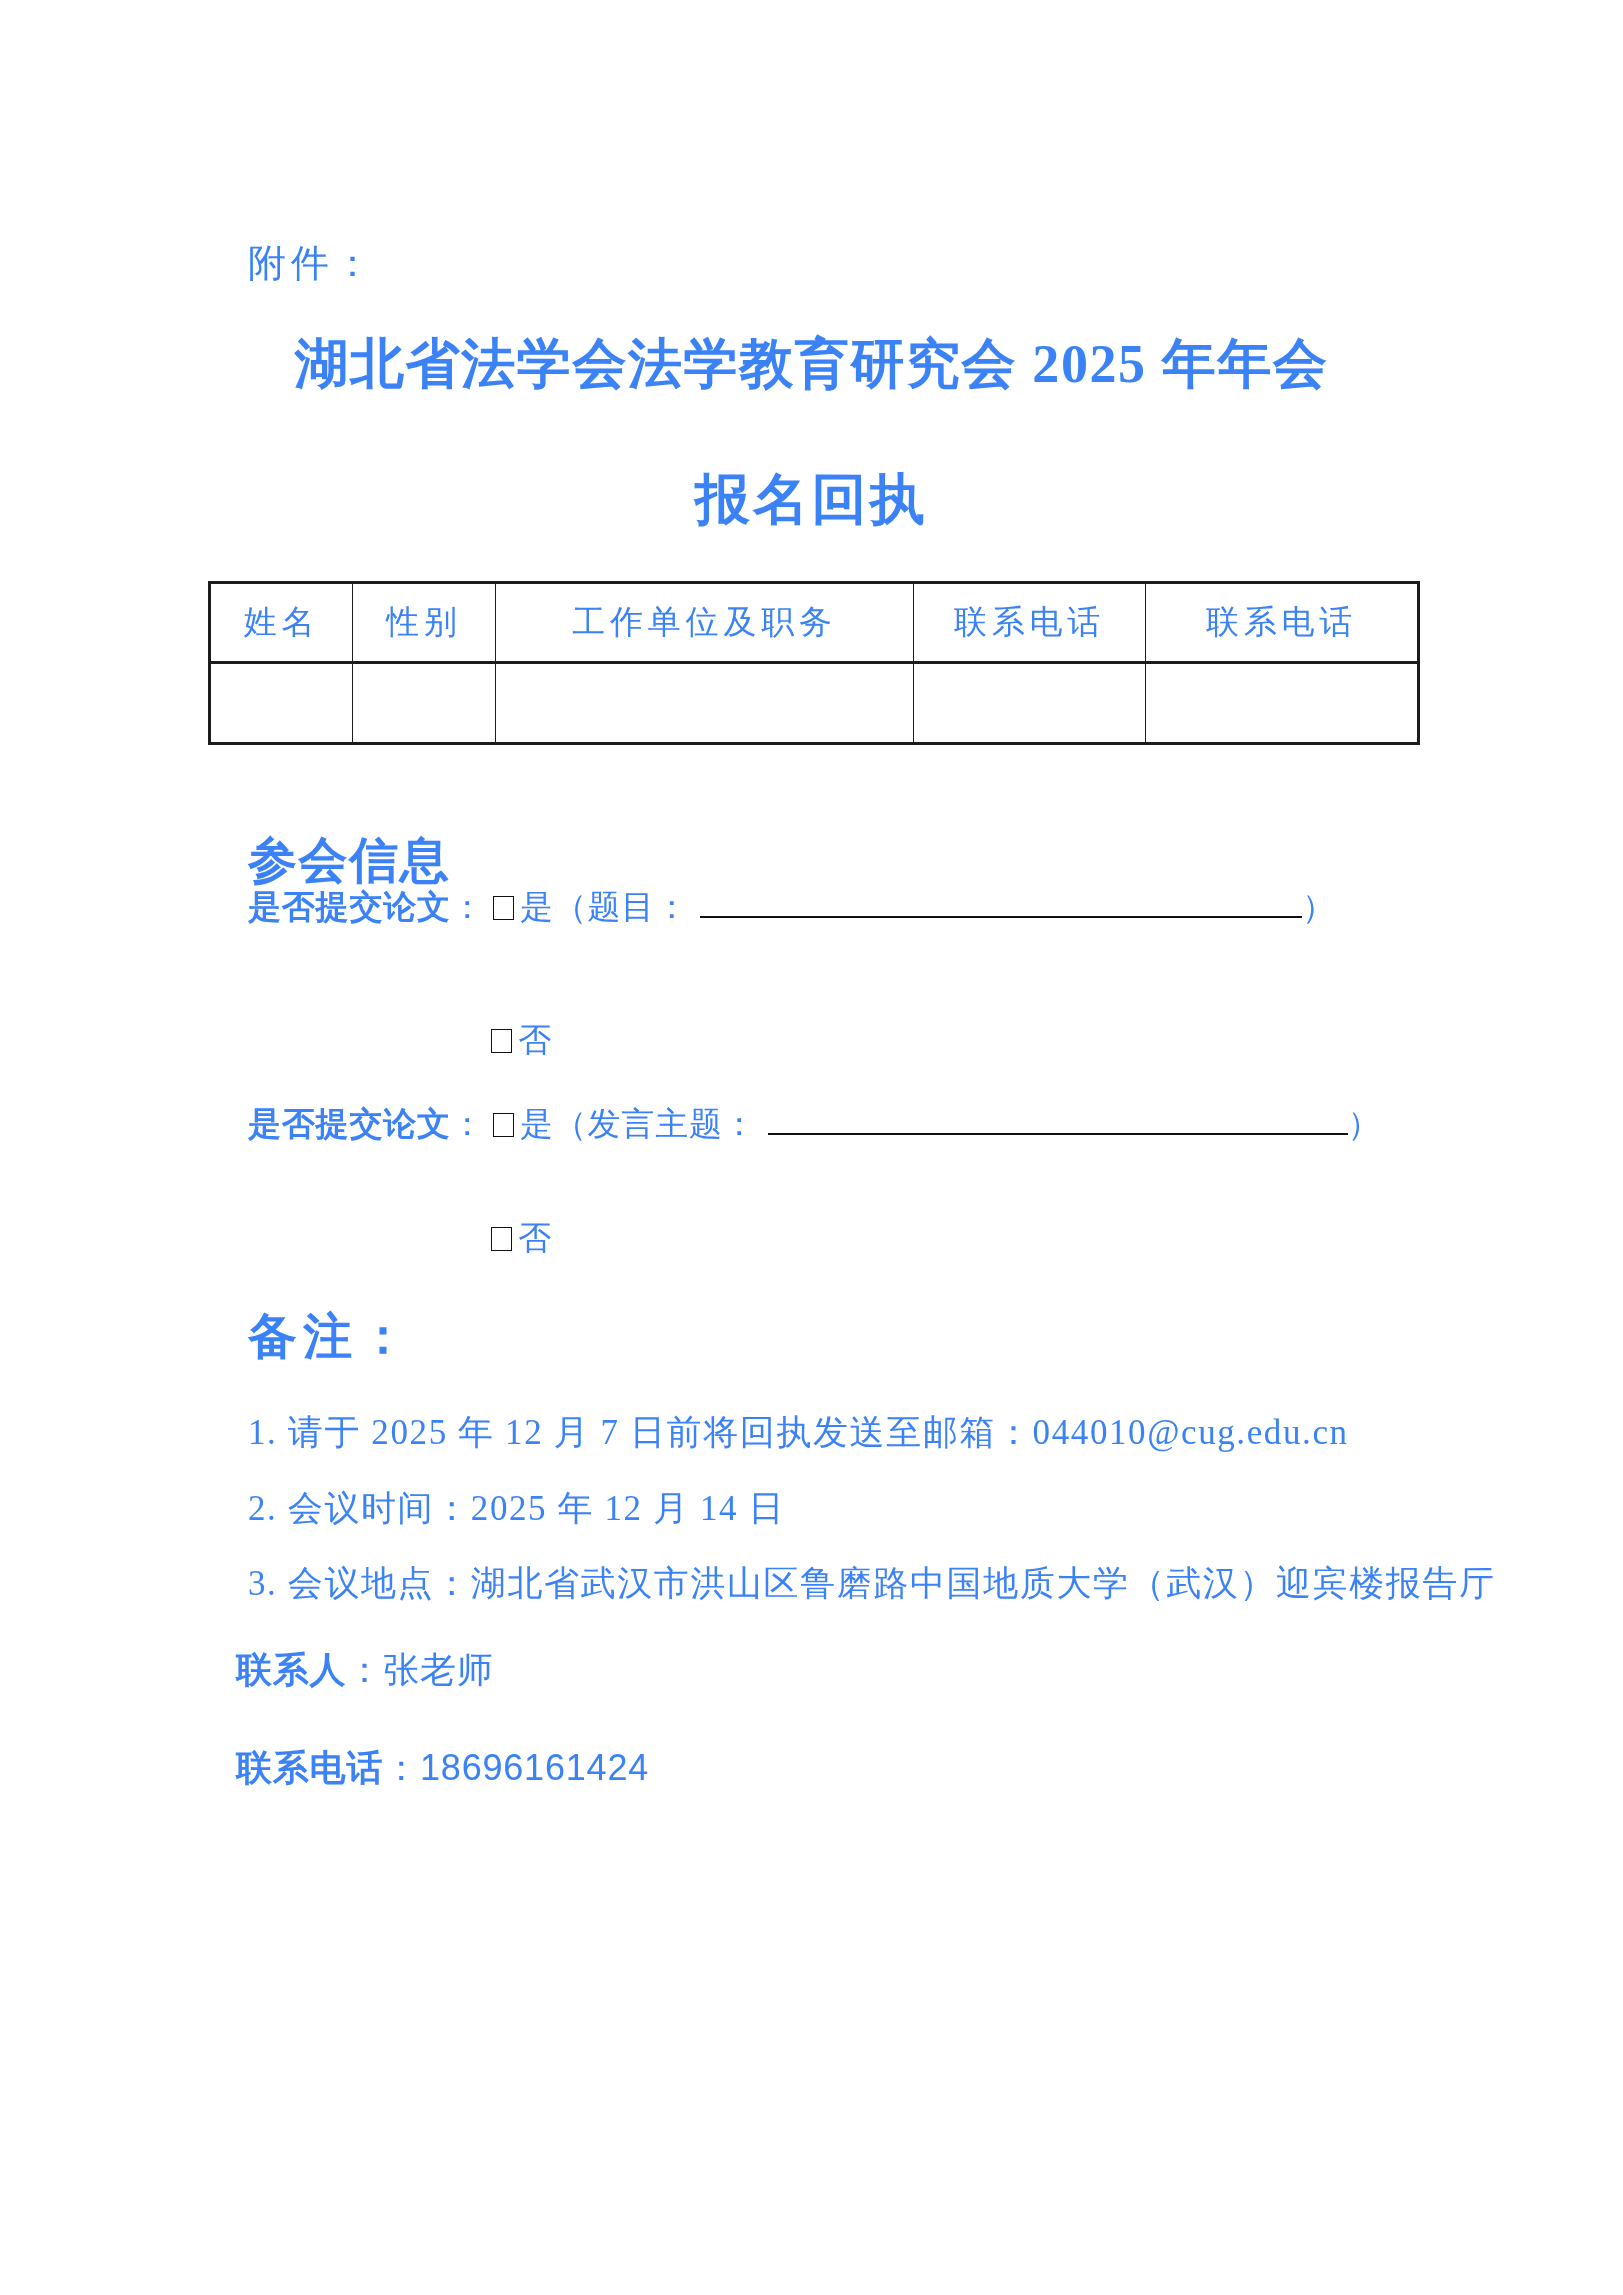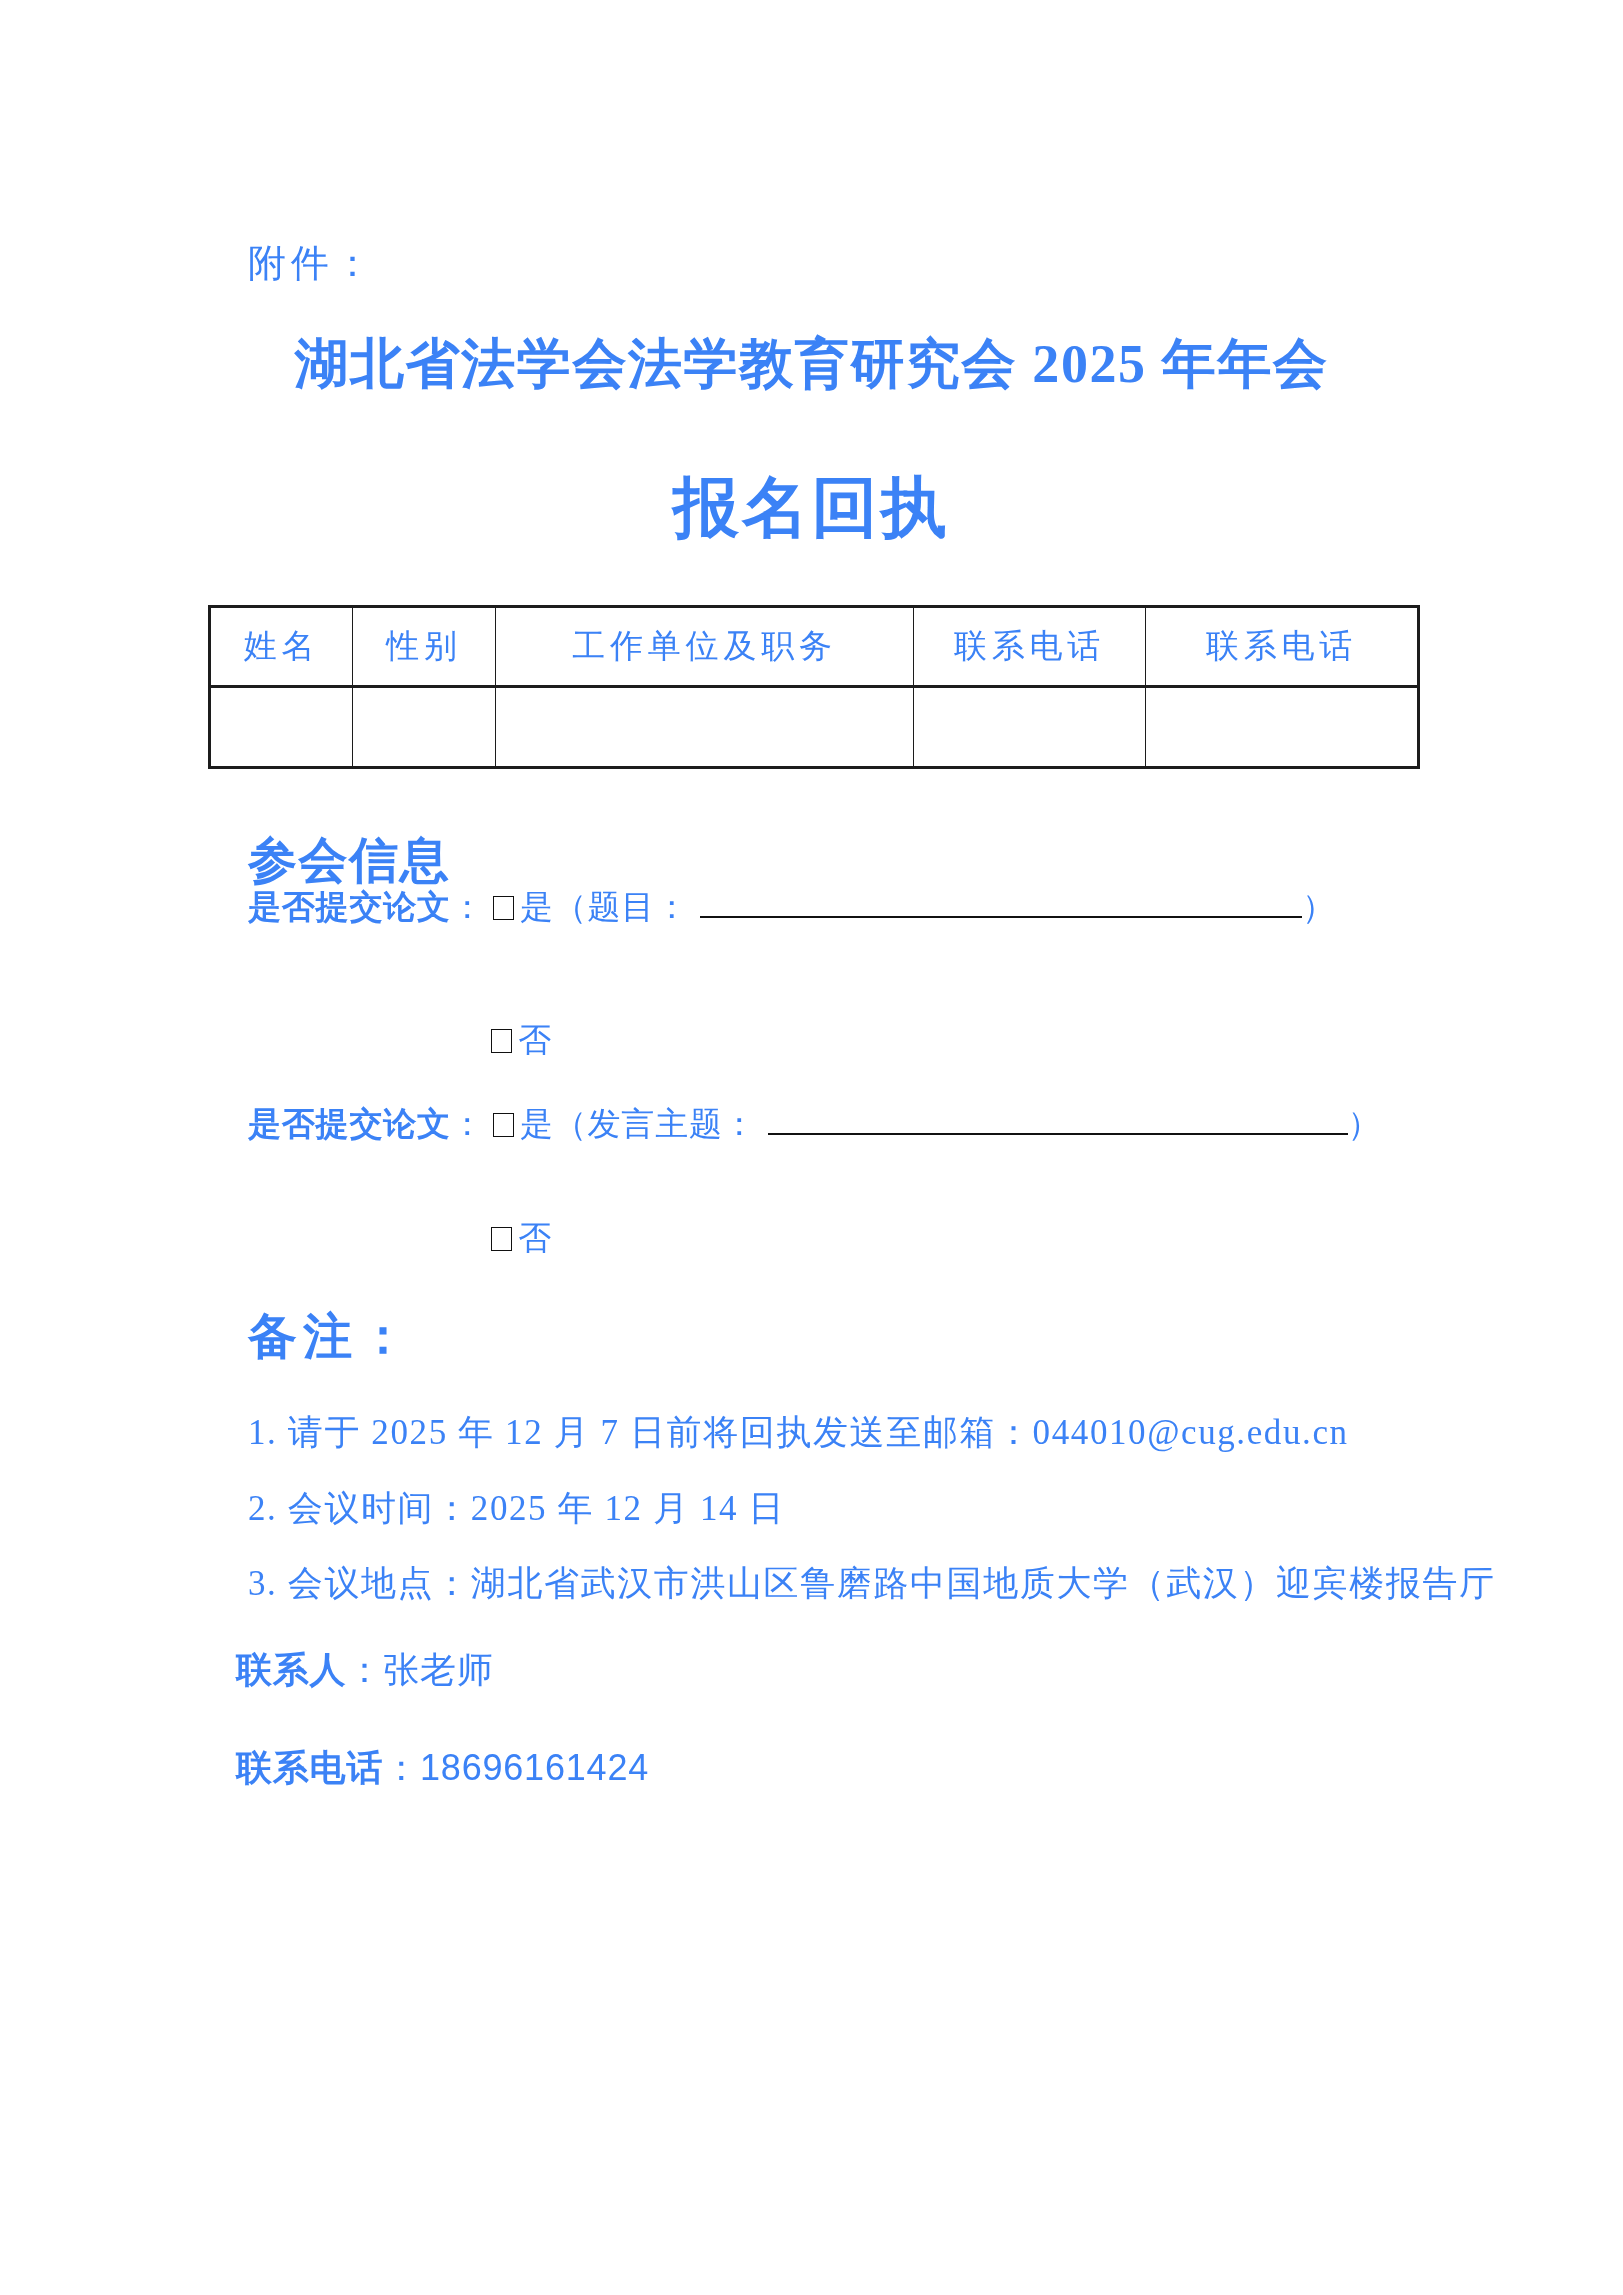--- a/index.html
+++ b/index.html
@@ -24,27 +24,27 @@
   
   .title1{
     left:0; right:0; top:328px;
     text-align:center;
     font-size:54px; font-weight:bold; letter-spacing:1.6px;
     font-family:"Liberation Serif","DejaVu Serif",serif;
   }
   .title2{
     left:0; right:0; top:463px;
     text-align:center;
-    font-size:66px; font-weight:bold; letter-spacing:3.2px;
+    font-size:55px; font-weight:bold; letter-spacing:3.2px;
     font-family:"Liberation Serif","DejaVu Serif",serif;
   }
 
   
   .reg-table{
-    left:208px; top:605px;
+    left:208px; top:581px;
     border-collapse:collapse;
     table-layout:fixed;
     width:1209px;
     border-radius:15px;
   }
   .reg-table, .reg-table td, .reg-table th{
     border:1.6px solid #1c1c1c;
   }
   .reg-table{border:3.2px solid #1c1c1c;}
   .reg-table tr.header-row th{

